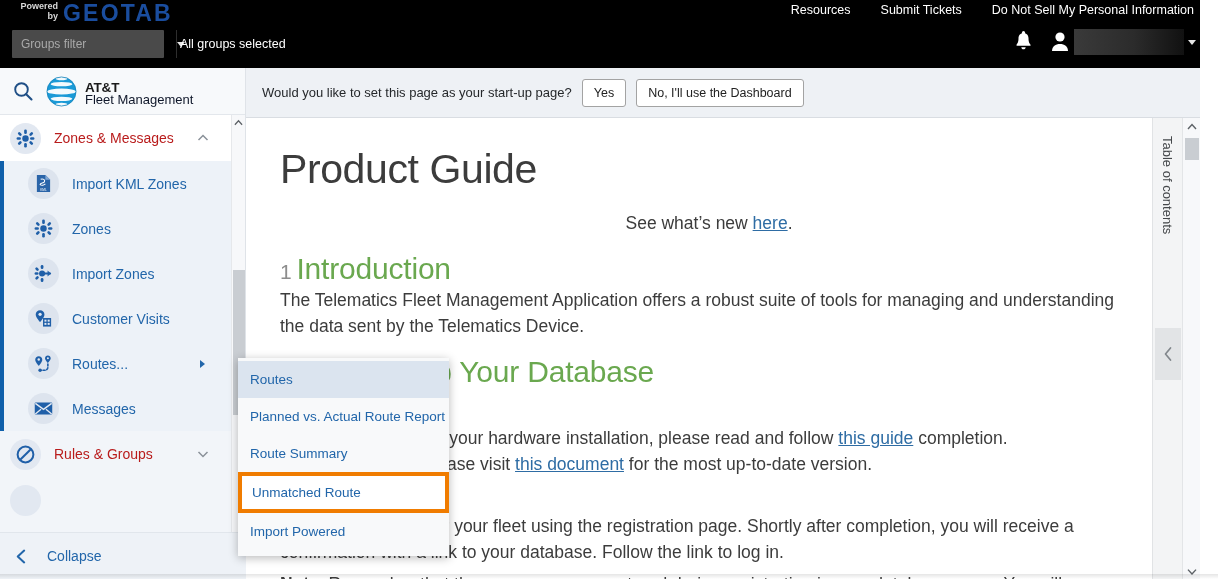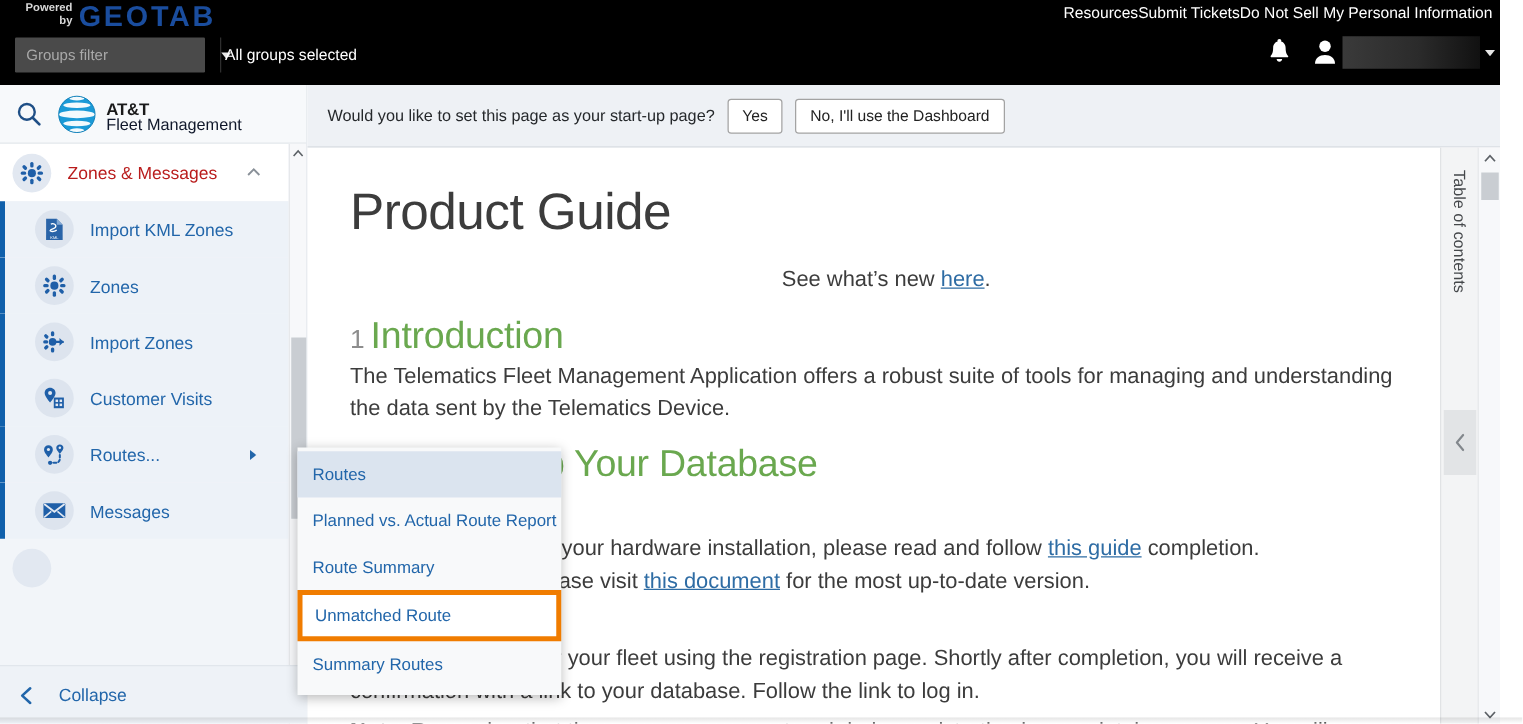--- a/index.html
+++ b/index.html
@@ -22,21 +22,21 @@
     color: #d8d8d8; font-size: 9px; line-height: 10px;
     text-align: right; width: 44px; font-weight: 600;
   }
   .brand-geotab {
     position: absolute; left: 63px; top: 0px;
     color: #1a4d9e; font-size: 23px; letter-spacing: 2.2px;
     font-weight: 700;
   }
   .topnav {
     position: absolute; top: 3px; right: 6px;
-    display: flex; align-items: center; 
+    display: flex; align-items: center; gap: 30px;
   }
   .topnav a {
     color: #ffffff; font-size: 12.5px; text-decoration: none;
     white-space: nowrap;
   }
   .groups-row {
     position: absolute; left: 12px; top: 30px;
     display: flex; align-items: center;
   }
   .groups-filter {
@@ -413,20 +413,32 @@
           <span class="ico-circle">
             <svg width="19" height="15" viewBox="0 0 20 15">
               <rect x="0.8" y="1.2" width="18.4" height="12.6" rx="1" fill="#1f5fa8"></rect>
               <path d="M1.4 2l8.6 6.4L18.6 2" fill="none" stroke="#e2e8f1" stroke-width="1.6"></path>
               <path d="M1.4 13.2l6-5M18.6 13.2l-6-5" stroke="#e2e8f1" stroke-width="1.4"></path>
             </svg>
           </span>
           <span class="nav-label">Messages</span>
         </div>
 
+        <div class="nav-group-head">
+          <span class="ico-circle">
+            <svg width="19" height="19" viewBox="0 0 20 20">
+              <circle cx="10" cy="10" r="8.3" fill="none" stroke="#1f5fa8" stroke-width="2.1"></circle>
+              <line x1="4.4" y1="15.6" x2="15.6" y2="4.4" stroke="#1f5fa8" stroke-width="2.1"></line>
+            </svg>
+          </span>
+          <span class="nav-label">Rules &amp; Groups</span>
+          <svg class="chev" viewBox="0 0 12 12">
+            <polyline points="1.5,4 6,8.5 10.5,4" fill="none" stroke="#8a9199" stroke-width="1.5"></polyline>
+          </svg>
+        </div>
 
         <div class="nav-group-head">
           <span class="ico-circle"></span>
         </div>
       </div>
 
       <div class="side-scrollbar">
         <div class="sb-arrow">
           <svg width="9" height="7" viewBox="0 0 10 7">
             <polyline points="1,6 5,1.6 9,6" fill="none" stroke="#5c6166" stroke-width="1.4"></polyline>
@@ -509,18 +521,18 @@
         </div>
       </div>
     </div>
   </div>
 
   <div class="flyout">
     <div class="fly-item sel">Routes</div>
     <div class="fly-item">Planned vs. Actual Route Report</div>
     <div class="fly-item">Route Summary</div>
     <div class="fly-item boxed">Unmatched Route</div>
-    <div class="fly-item">Summary Routes</div>
+    <div class="fly-item">Import Powered</div>
   </div>
 
   <div class="right-gutter"></div>
   <div class="bottom-shadow"></div>
 </div>
 
 </body></html>

